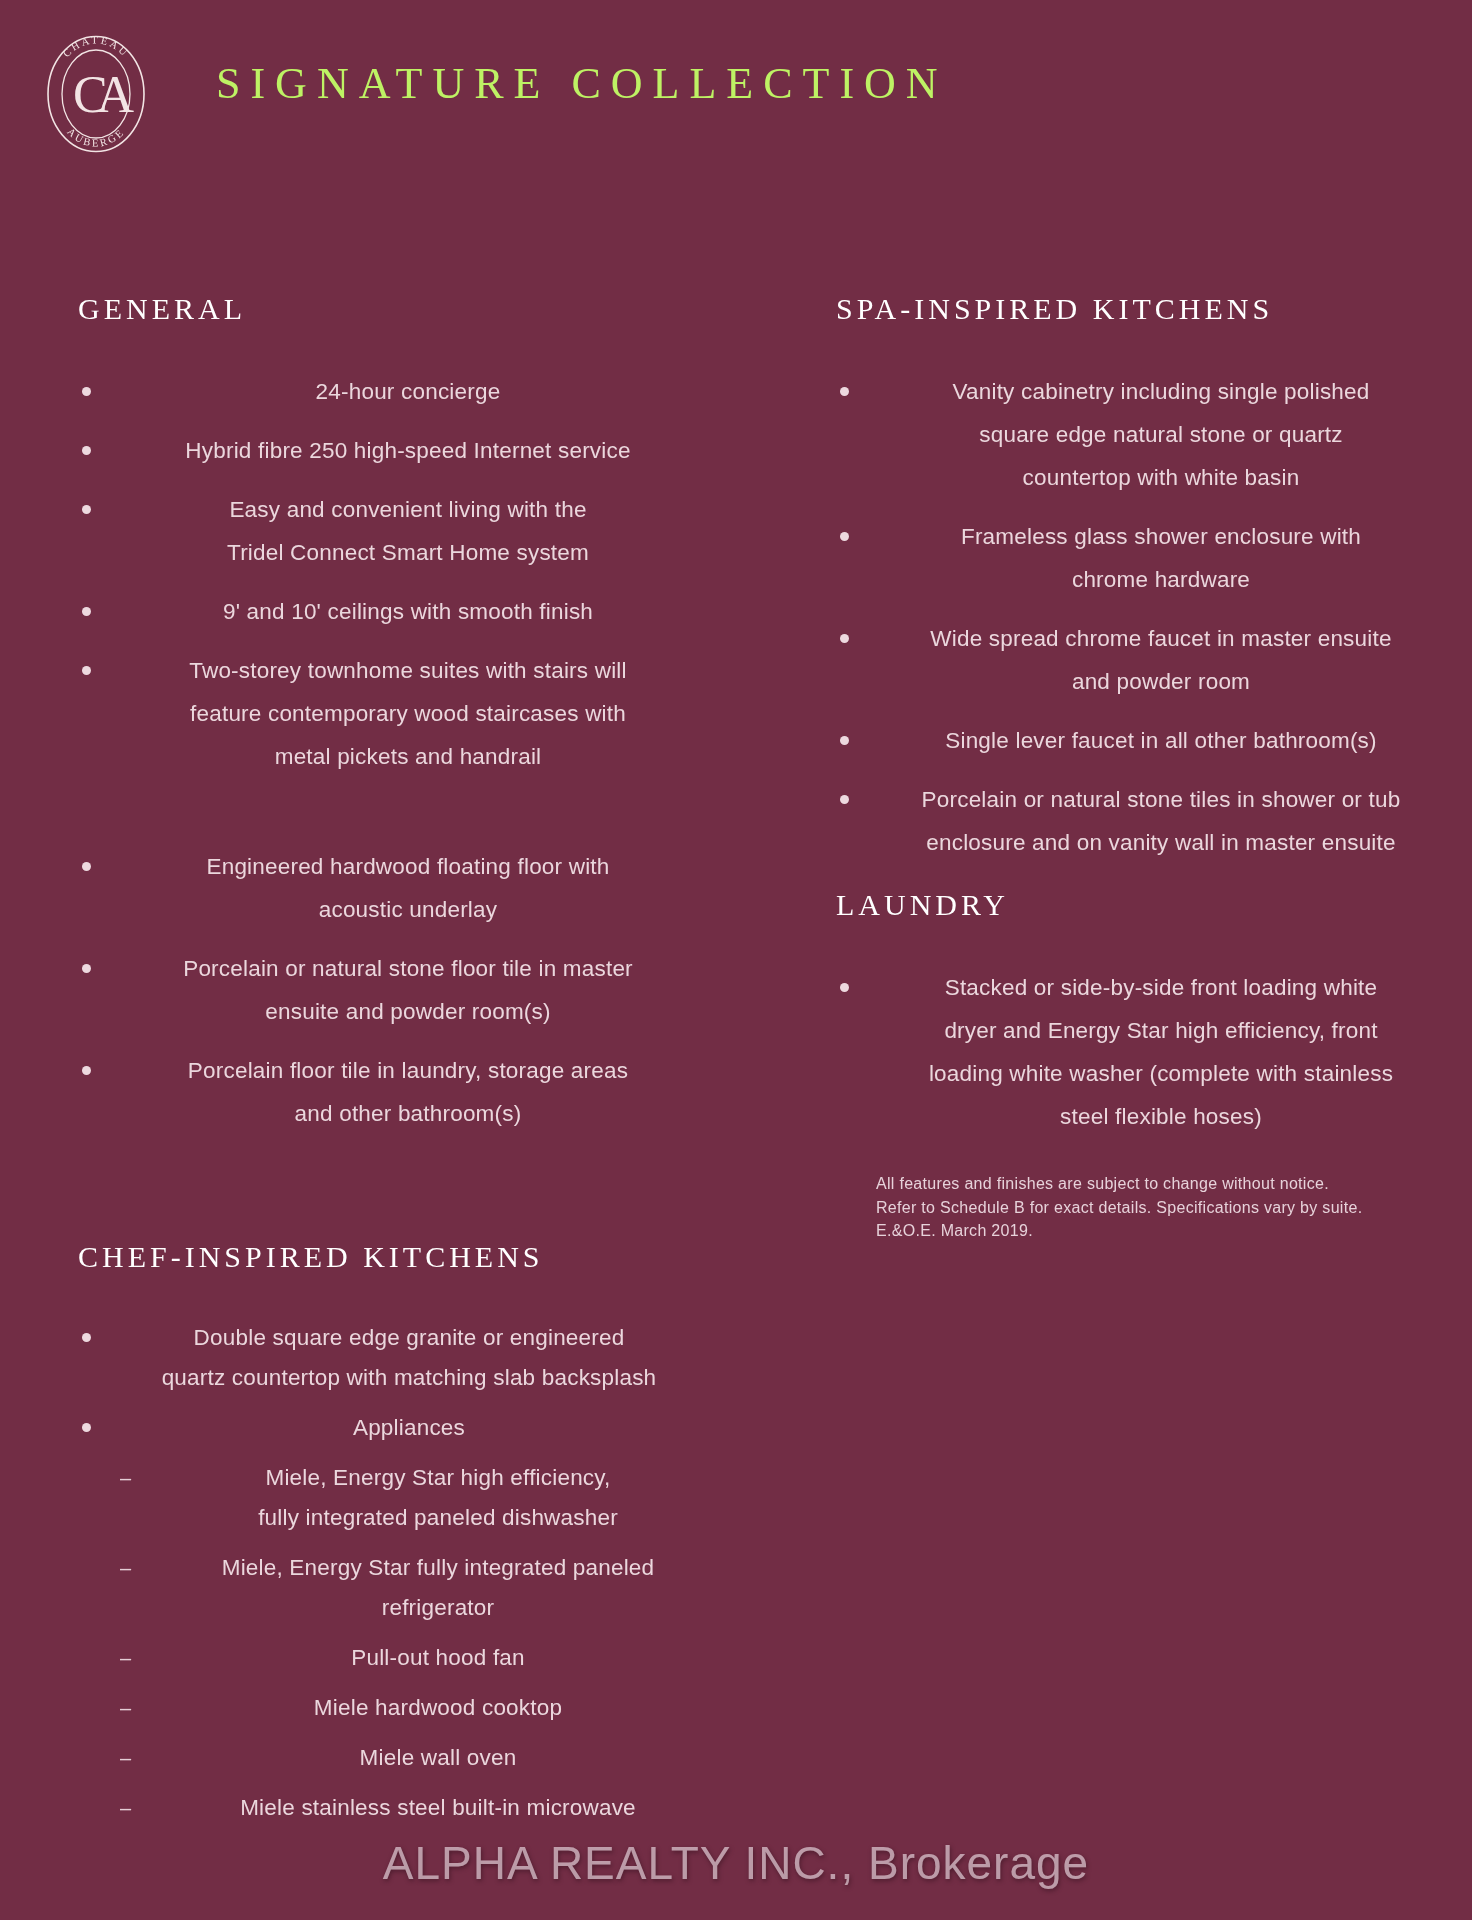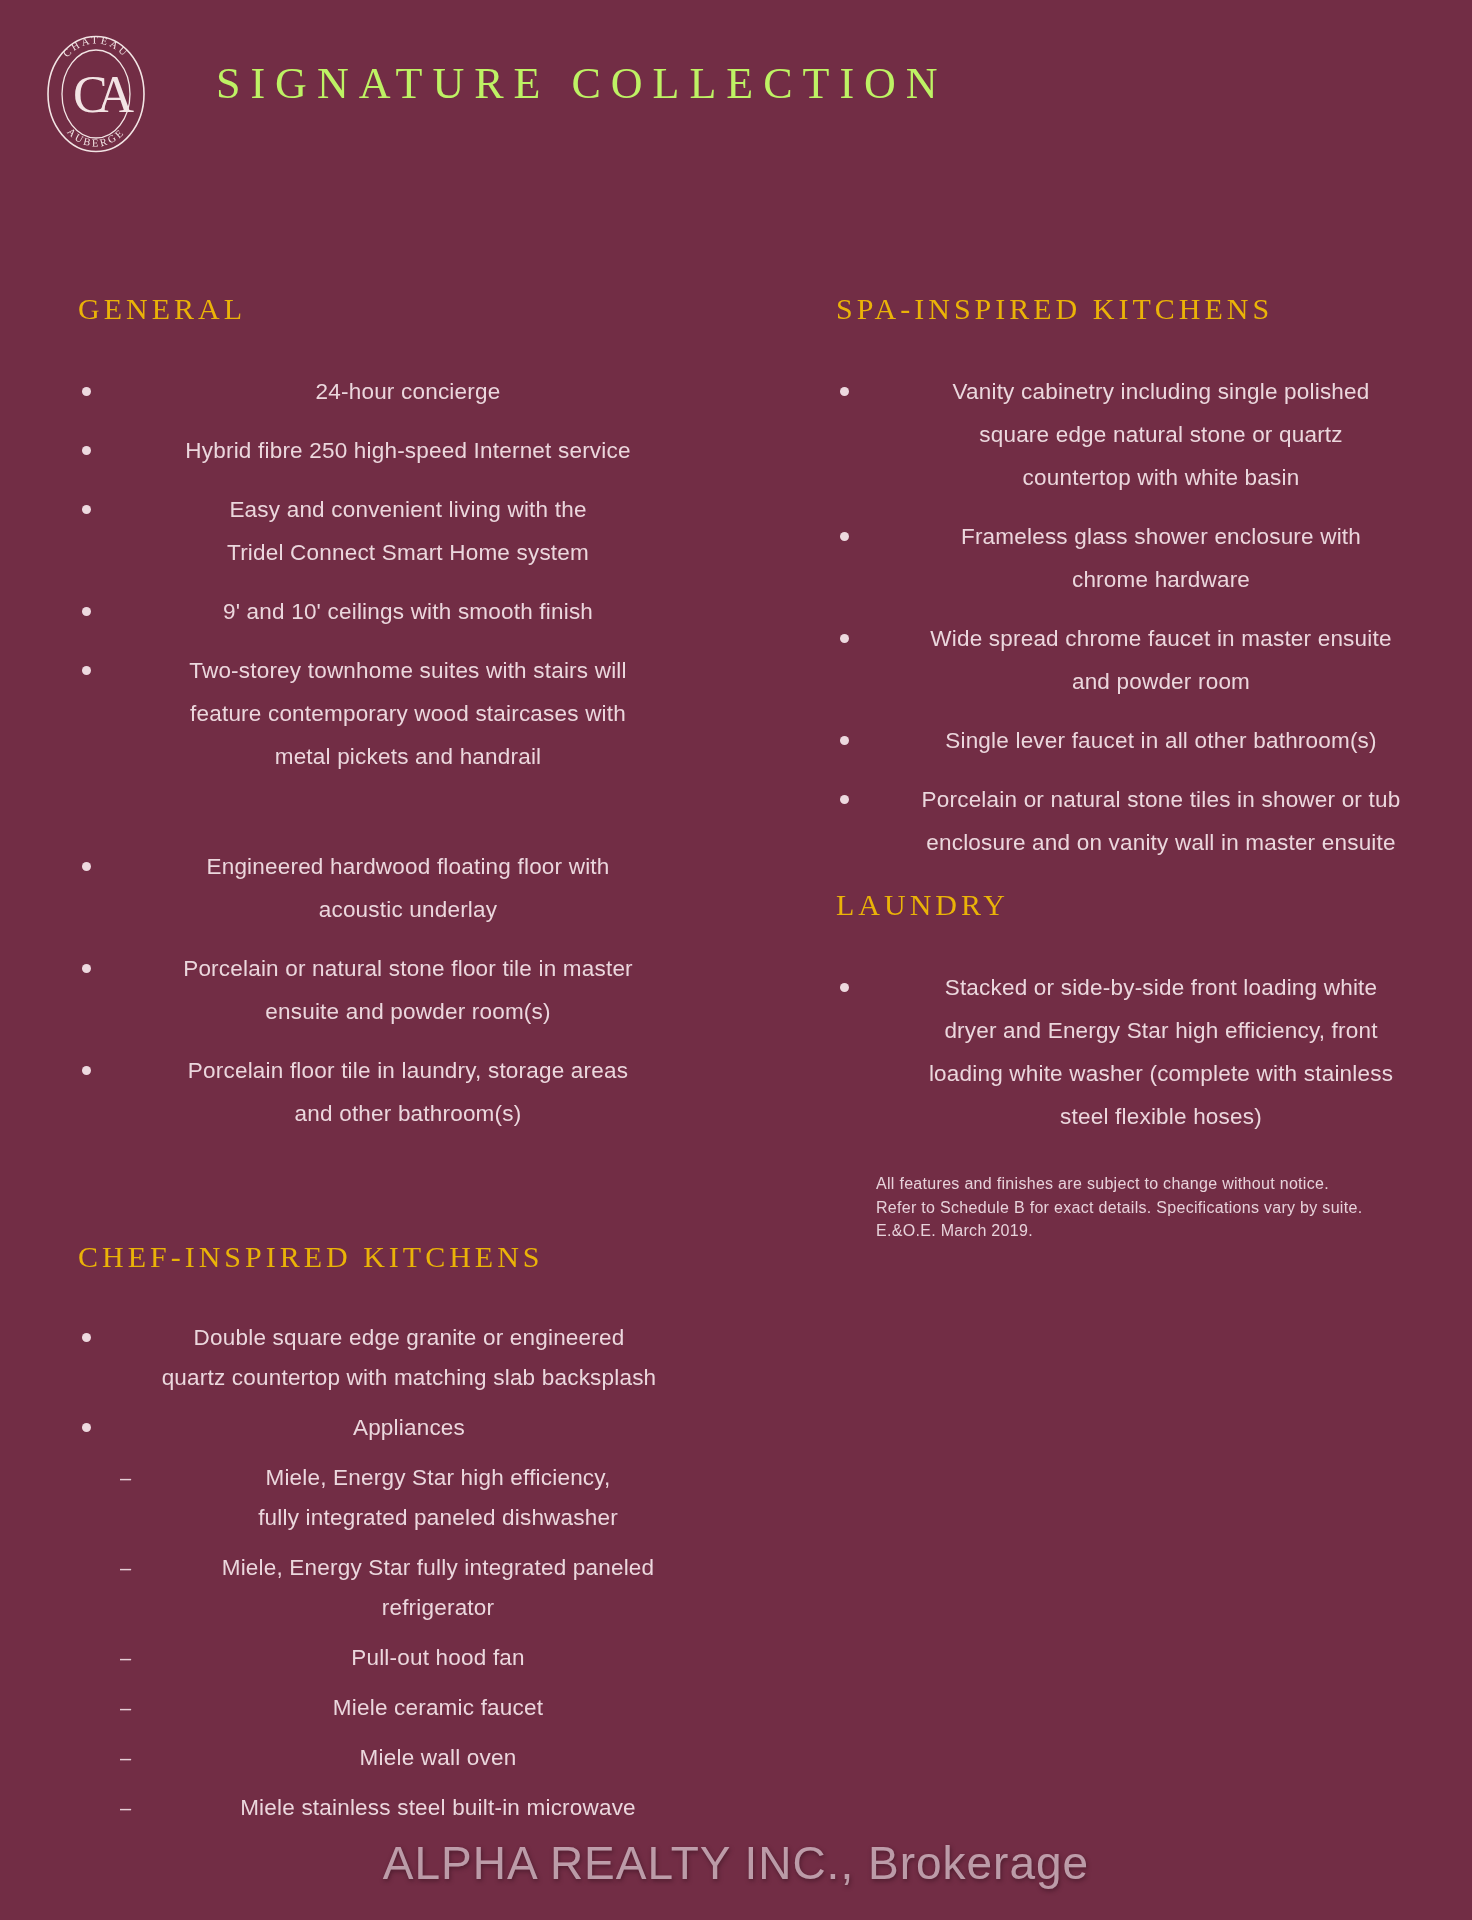--- a/index.html
+++ b/index.html
@@ -28,21 +28,21 @@
   .sec-floor   {left:78px; top:845px; width:620px;}
   .sec-chef    {left:78px; top:1240px;width:640px;}
   .sec-spa     {left:836px;top:292px; width:610px;}
   .sec-laundry {left:836px;top:888px; width:610px;}
   .sec-heading{
     margin:0 0 44px 0;
     font-family:"Liberation Serif", serif;
     font-size:30px;font-weight:400;
     letter-spacing:4px;
     line-height:34px;
-    color:#eab308;
+    color:#ffffff;
     white-space:nowrap;
   }
   ul.items, ul.subitems{list-style:none;margin:0;padding:0;text-align:center;}
   ul.items > li{
     position:relative;
     padding-left:40px;
     margin-bottom:16px;
     font-size:22.5px;
     line-height:43px;
     letter-spacing:0.2px;
@@ -183,21 +183,21 @@
                 <span class="dash">–</span>
                 <span class="item-text">Miele, Energy Star fully integrated paneled
 refrigerator</span>
               </li>
             <li class="subitem">
                 <span class="dash">–</span>
                 <span class="item-text">Pull-out hood fan</span>
               </li>
             <li class="subitem">
                 <span class="dash">–</span>
-                <span class="item-text">Miele ceramic faucet</span>
+                <span class="item-text">Miele hardwood cooktop</span>
               </li>
             <li class="subitem">
                 <span class="dash">–</span>
                 <span class="item-text">Miele wall oven</span>
               </li>
             <li class="subitem">
                 <span class="dash">–</span>
                 <span class="item-text">Miele stainless steel built-in microwave</span>
               </li>
           </ul>

